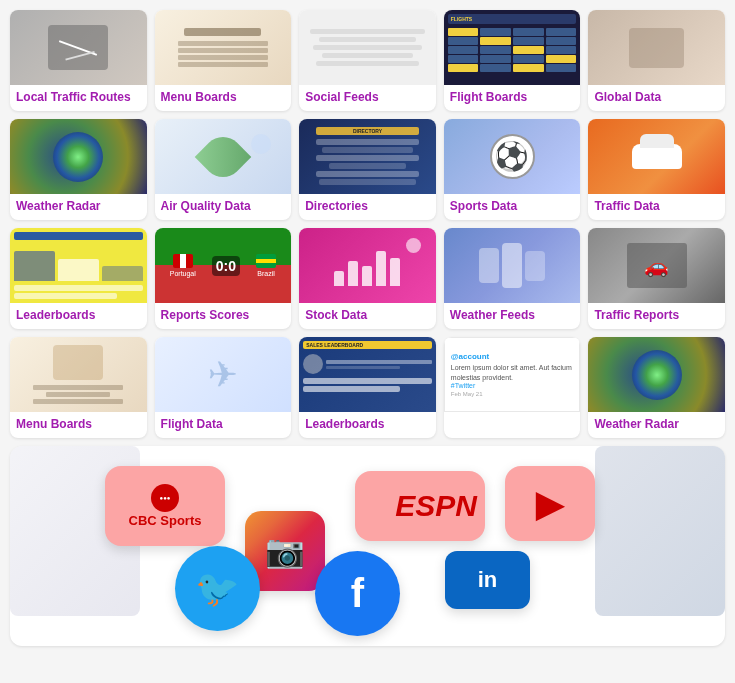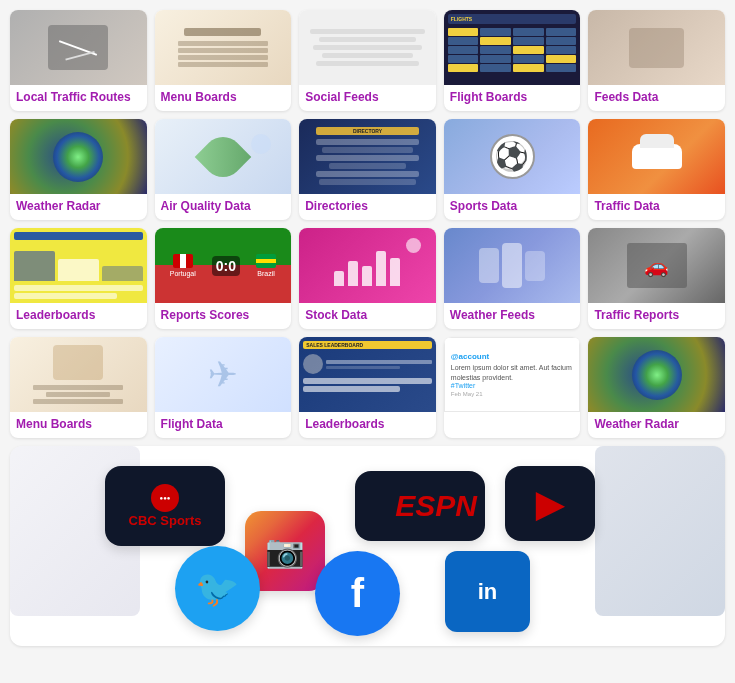--- a/index.html
+++ b/index.html
@@ -129,21 +129,21 @@
       height: 200px;
       overflow: hidden;
     }
     .social-logos {
       position: relative;
       width: 100%;
       height: 100%;
     }
     .logo-card {
       position: absolute;
-      background: #0f172a;
+      background: #fca5a5;
       border-radius: 16px;
       box-shadow: 0 4px 12px rgba(0,0,0,0.15);
       display: flex;
       align-items: center;
       justify-content: center;
       font-weight: bold;
     }
     .logo-cbc {
       width: 120px; height: 80px;
       top: 5px; left: 80px;
@@ -182,21 +182,21 @@
       border-radius: 50%;
     }
     .logo-facebook {
       width: 85px; height: 85px;
       top: 90px; left: 290px;
       background: #1877f2;
       color: #fff; font-size: 36px;
       border-radius: 50%;
     }
     .logo-linkedin {
-      width: 85px; height: 81px;
+      width: 85px; height: 58px;
       top: 90px; left: 420px;
       background: #0a66c2;
       color: #fff; font-size: 26px;
       border-radius: 12px;
     }
 
     
     .social-bg-left {
       position: absolute; left: 0; top: 0; width: 130px; height: 170px;
       background: linear-gradient(135deg, #e8e8f0, #d0d0e0);
@@ -369,21 +369,21 @@
     </div>
     <div class="card-label">Flight Boards</div>
   </div>
 
   <div class="card">
     <div class="card-thumb thumb-global-data">
       <div class="thumb-shape">
         <div style="width:55px;height:40px;background:rgba(150,130,110,0.4);border-radius:4px;"></div>
       </div>
     </div>
-    <div class="card-label">Feeds Data</div>
+    <div class="card-label">Global Data</div>
   </div>
 
 </div>
 
 <div class="grid">
 
   <div class="card">
     <div class="card-thumb thumb-weather-radar">
       <div class="thumb-shape">
         <div style="width:50px;height:50px;border-radius:50%;background:radial-gradient(circle,#88ff88 0%,#44aa44 30%,#2255aa 60%,#112244 100%);opacity:0.9;"></div>

